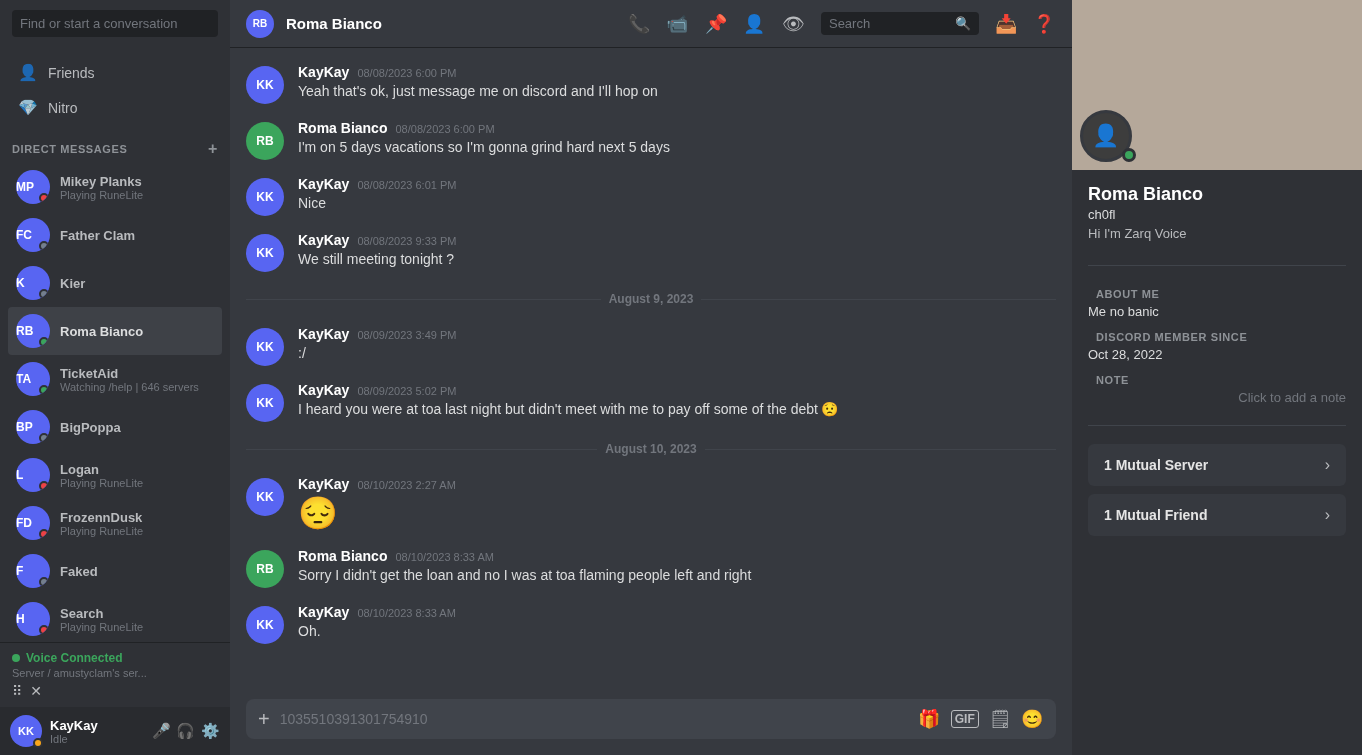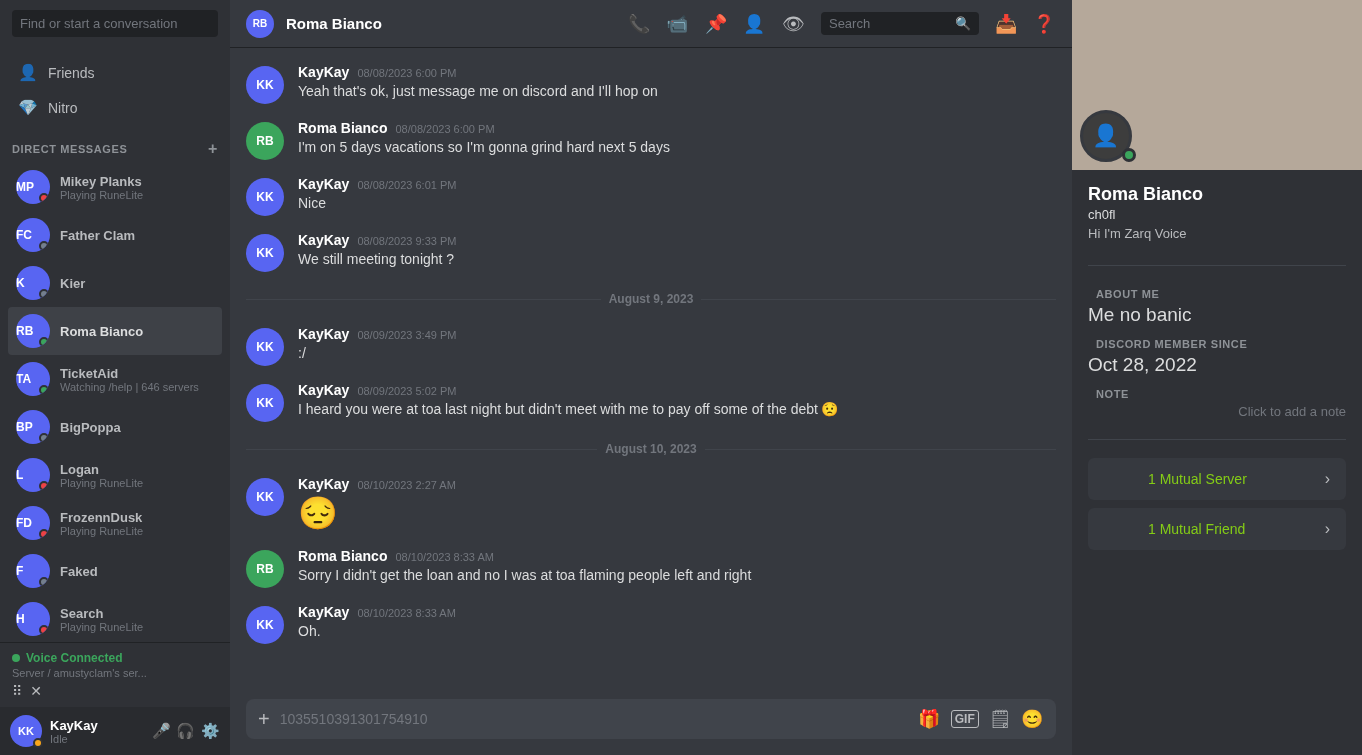--- a/index.html
+++ b/index.html
@@ -429,21 +429,21 @@
       font-size: 11px;
       font-weight: 700;
       color: #8e9297;
       text-transform: uppercase;
       letter-spacing: 0.6px;
       margin-bottom: 4px;
       margin-top: 12px;
       margin-left: 8px;
     }
     .profile-info-value {
-      font-size: 19px;
+      font-size: 13px;
       color: #dcddde;
     }
 
     .note-field {
       font-size: 13px;
       color: #72767d;
       cursor: pointer;
       text-align: right;
     }
 
@@ -455,23 +455,22 @@
       align-items: center;
       justify-content: space-between;
       padding: 12px 16px;
       background: #36393f;
       border-radius: 6px;
       margin-bottom: 8px;
       cursor: pointer;
     }
     .mutual-label {
       font-size: 14px;
-      color: #84cc16;
-      font-weight: 400;
-      margin-left: 44px;
+      color: #e5e5e5;
+      font-weight: 700;
     }
     .mutual-chevron {
       color: #b9bbbe;
       font-size: 16px;
     }
 
     
     .av-blue { background: #5865f2; }
     .av-red { background: #ed4245; }
     .av-green { background: #3ba55c; }

